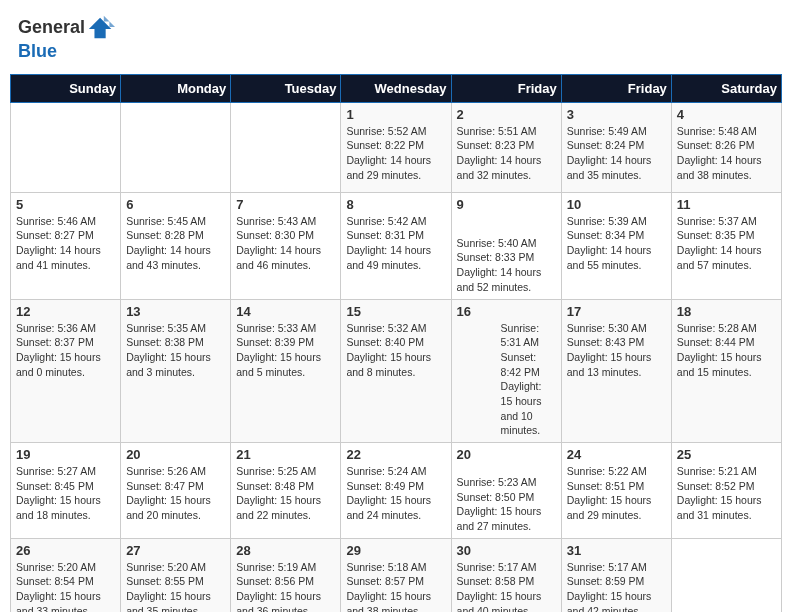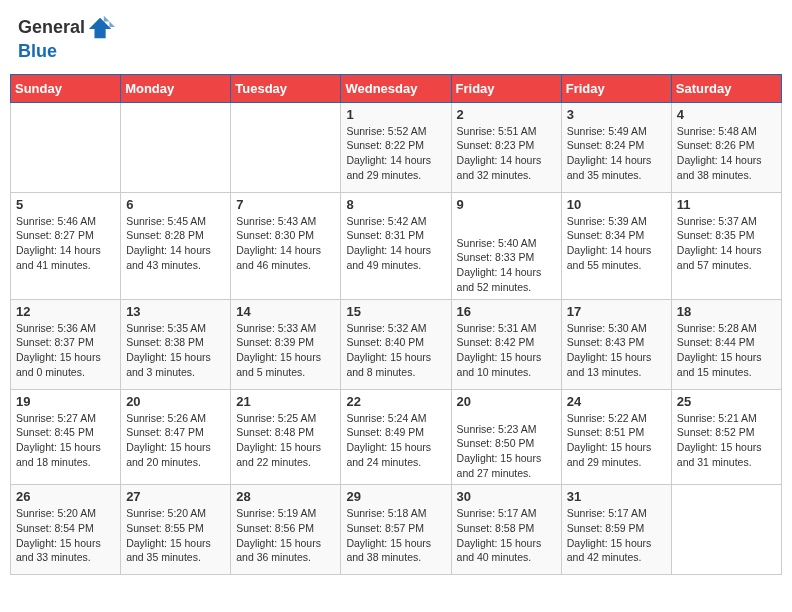--- a/index.html
+++ b/index.html
@@ -49,23 +49,23 @@
     .calendar-subtitle {
       font-size: 14px;
       color: #555;
     }
     table {
       width: 100%;
       border-collapse: collapse;
       table-layout: fixed;
     }
     thead th {
-      background-color: #ef4444;
+      background-color: #0f172a;
       color: #fff;
-      text-align: left;
+      text-align: right;
       padding: 6px 4px;
       font-size: 13px;
       font-weight: bold;
       border: 1px solid #1a6bb5;
     }
     tbody td {
       border: 1px solid #ccc;
       vertical-align: top;
       padding: 4px 5px;
       height: 90px;
@@ -229,21 +229,21 @@
         </td>
         <td>
           <span class="day-number">15</span>
           <div class="day-info" style="white-space: pre-line;">Sunrise: 5:32 AM
 Sunset: 8:40 PM
 Daylight: 15 hours
 and 8 minutes.</div>
         </td>
         <td>
           <span class="day-number">16</span>
-          <div class="day-info" style="white-space: pre-line;">Sunrise: 5:31 AM
+          <div class="day-info" style="white-space: pre-line; margin-left: 44px;">Sunrise: 5:31 AM
 Sunset: 8:42 PM
 Daylight: 15 hours
 and 10 minutes.</div>
         </td>
         <td>
           <span class="day-number">17</span>
           <div class="day-info" style="white-space: pre-line;">Sunrise: 5:30 AM
 Sunset: 8:43 PM
 Daylight: 15 hours
 and 13 minutes.</div>

